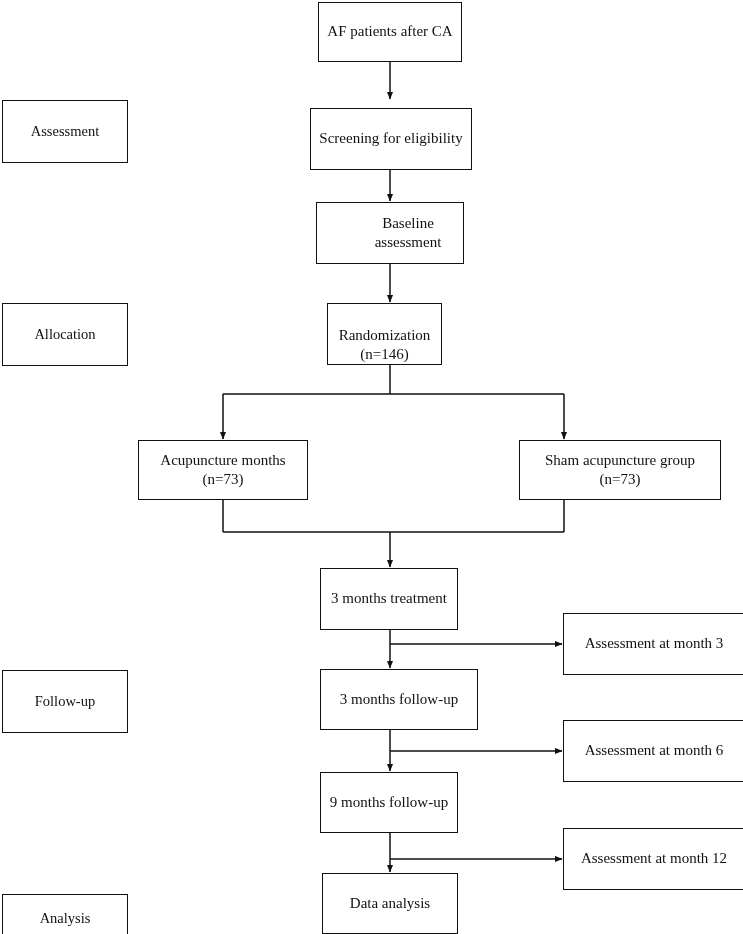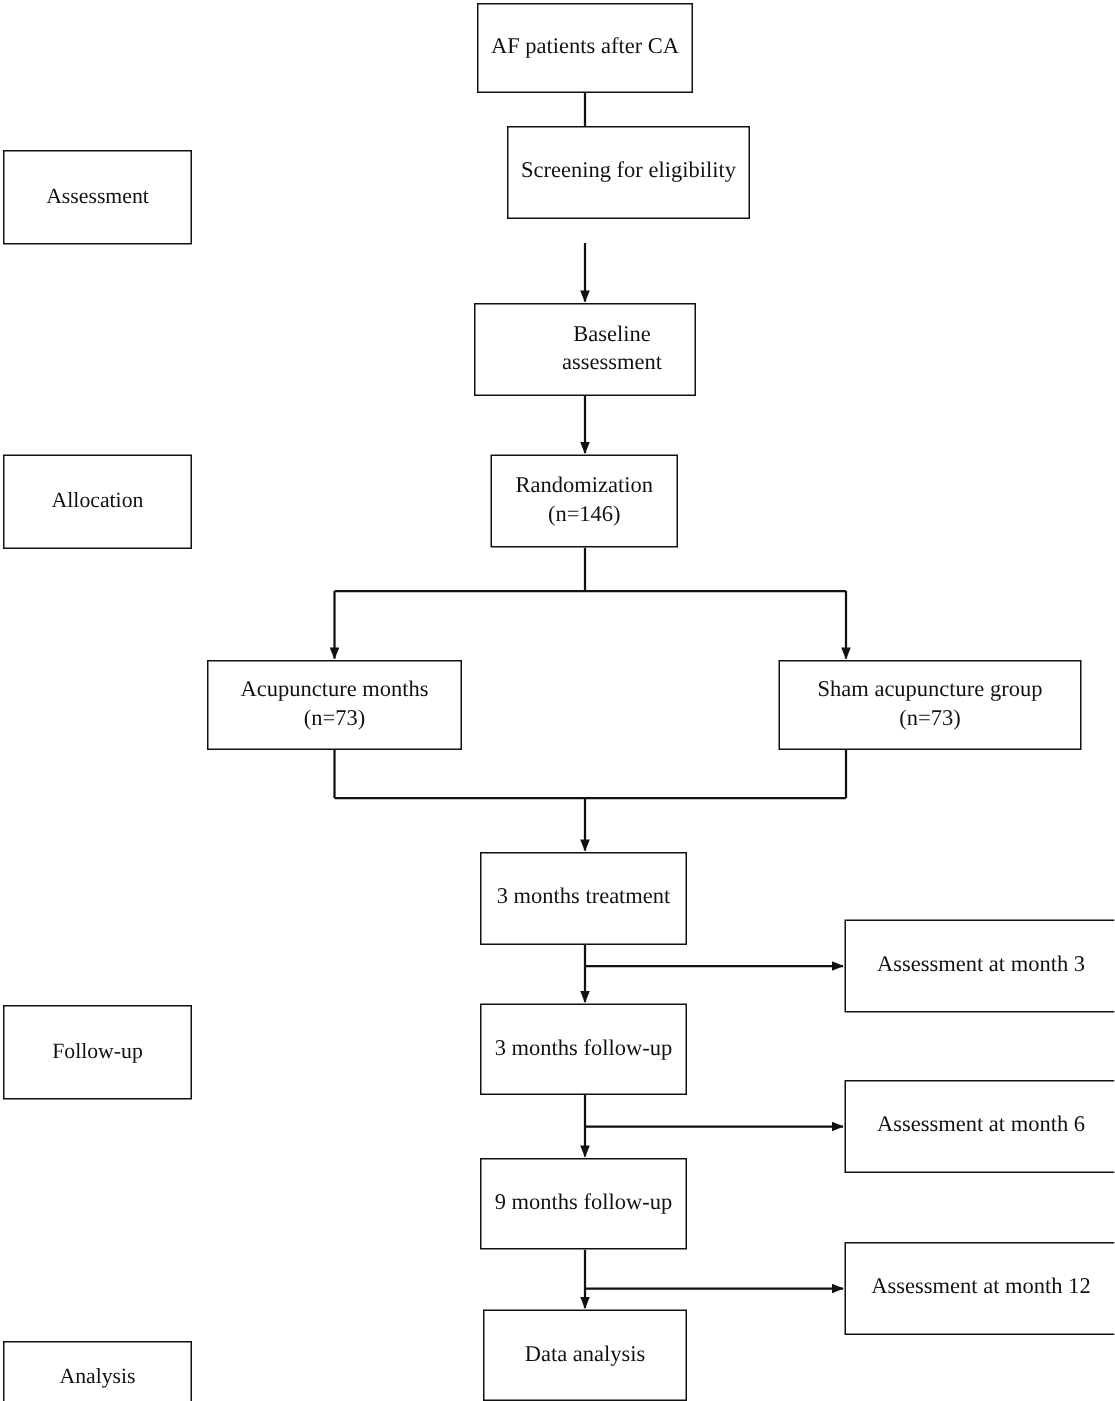--- a/index.html
+++ b/index.html
@@ -100,48 +100,48 @@
   </div>
 
   <div class="node stage-label" style="left:2px; top:894px; width:126px; height:48px;">
     <span>Analysis</span>
   </div>
 
   <div class="node" style="left:318px; top:2px; width:144px; height:60px;">
     <span>AF patients after CA</span>
   </div>
 
-  <div class="node" style="left:310px; top:84px; width:162px; height:62px;margin-left:28px;">
+  <div class="node" style="left:310px; top:108px; width:162px; height:62px;">
     <span>Screening for eligibility</span>
   </div>
 
   <div class="node" style="left:316px; top:202px; width:148px; height:62px;padding-left:36px;">
     <span>Baseline assessment</span>
   </div>
 
-  <div class="node" style="left:327px; top:303px; width:125px; height:62px;">
+  <div class="node" style="left:327px; top:303px; width:115px; height:62px;justify-content:flex-end;">
     <span>Randomization</span>
     <span class="line2">(n=146)</span>
   </div>
 
   <div class="node" style="left:138px; top:440px; width:170px; height:60px;">
     <span>Acupuncture months</span>
     <span class="line2">(n=73)</span>
   </div>
 
   <div class="node" style="left:479px; top:440px; width:202px; height:60px;margin-left:40px;">
     <span>Sham acupuncture group</span>
     <span class="line2">(n=73)</span>
   </div>
 
   <div class="node" style="left:320px; top:568px; width:138px; height:62px;">
     <span>3 months treatment</span>
   </div>
 
-  <div class="node" style="left:320px; top:669px; width:138px; height:61px;">
+  <div class="node" style="left:320px; top:669px; width:158px; height:61px;">
     <span>3 months follow-up</span>
   </div>
 
   <div class="node" style="left:320px; top:772px; width:138px; height:61px;">
     <span>9 months follow-up</span>
   </div>
 
   <div class="node" style="left:322px; top:873px; width:136px; height:61px;">
     <span>Data analysis</span>
   </div>

